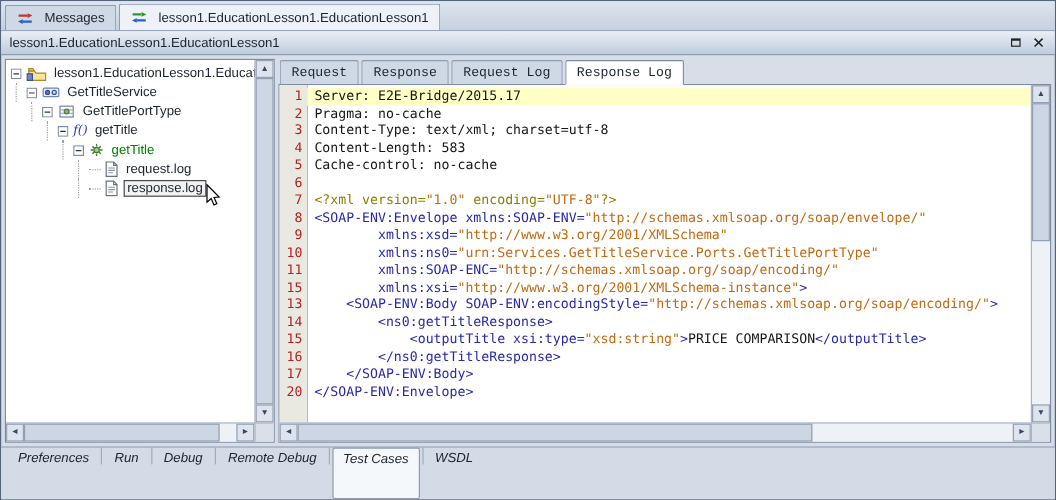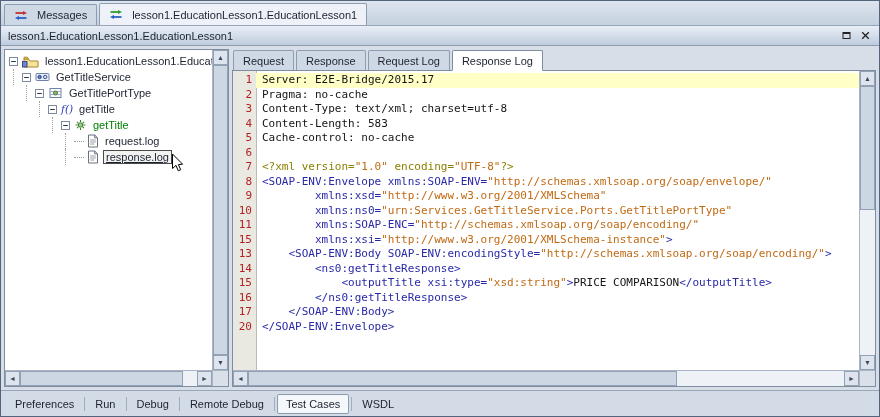--- a/index.html
+++ b/index.html
@@ -40,21 +40,21 @@
                         border-left:1px dotted #a0a0a0; }
   .dash { width:13px; flex:none; align-self:stretch; position:relative; }
   .dash::before { content:''; position:absolute; left:0; right:3px; top:50%;
                   border-top:1px dotted #a0a0a0; }
   .expander { width:9px; height:9px; flex:none; margin-right:4px; display:inline-flex; }
   .ticon { flex:none; margin-right:4px; display:inline-flex; align-items:center; }
   .ficon { color:#2a3bb8; font-style:italic; font-family:"DejaVu Serif","Liberation Serif",serif;
            font-size:10.5px; }
   .tree-label { padding:0 2px; }
   .tree-label.green { color:var(--c-green); }
-  .tree-label.selected { background:#f2f2f2; border:1px solid #4a4a4a;text-decoration:underline; }
+  .tree-label.selected { background:#f2f2f2; border:1px solid #4a4a4a; }
 
   .cursor { position:absolute; left:166px; top:103px; }
 
   
   .vscroll { grid-column:2; grid-row:1; display:flex; flex-direction:column;
              background:#eef1f6; border-left:1px solid #a9b4c4; }
   .hscroll { grid-column:1; grid-row:2; display:flex; background:#eef1f6;
              border-top:1px solid #a9b4c4; }
   .corner  { grid-column:2; grid-row:2; background:#d9e0ea;
              border-left:1px solid #a9b4c4; border-top:1px solid #a9b4c4; }
@@ -66,41 +66,41 @@
                      border:1px solid #93a1b4; }
   .hscroll .sthumb { position:absolute; top:0; left:0; height:100%; background:#cdd7e4;
                      border:1px solid #93a1b4; }
 
   
   .editor-panel { flex:1; min-width:0; display:flex; flex-direction:column; }
   .editor-tabs { flex:none; height:21px; display:flex; align-items:flex-end; gap:2px;
                  padding-left:1px; position:relative; z-index:2; }
   .etab { height:20px; padding:0 9px; display:flex; align-items:center; background:#cfd9e5;
           border:1px solid #8e9cb0; border-bottom:none; border-radius:2px 2px 0 0;
-          white-space:nowrap; }
+          white-space:nowrap;font-family:Liberation Mono, monospace; }
   .etab.active { background:#fff; height:21px; margin-bottom:-1px; border-color:#7f8da2;
                  border-bottom:1px solid #fff; }
   .editor-frame { flex:1; min-height:0; border:1px solid #7f8da2; background:#fff;
                   display:grid; grid-template-columns:1fr 16px; grid-template-rows:1fr 16px;
                   position:relative; z-index:1; }
   .editor { grid-column:1; grid-row:1; overflow:hidden; padding-top:2px;
             font-family:"DejaVu Sans Mono","Liberation Mono",monospace; font-size:11px;
             background:linear-gradient(to right,#e9e9e2 0,#e9e9e2 23px,#bcbcb2 23px,#bcbcb2 24px,#fff 24px); }
   .code-line { display:flex; height:14.5px; line-height:14.5px; white-space:pre; }
   .lnum { flex:none; width:23px; text-align:right; padding-right:4px; color:var(--c-lnum); }
   .lcontent { flex:1; padding-left:6px; }
   .code-line.hl .lcontent { background:var(--c-hl); }
   .seg-plain { color:#151515; }
   .seg-tag { color:var(--c-tag); }
   .seg-val { color:var(--c-val); }
   .seg-pi  { color:var(--c-pi); }
 
   
-  .bottom-bar { flex:none; height:26px; background:#d3dbe6; border-top:1px solid #98a6b8;
-                display:flex; align-items:center; padding-left:6px; }
+  .bottom-bar { flex:none; height:44px; background:#d3dbe6; border-top:1px solid #98a6b8;
+                display:flex; padding-left:6px;font-style:italic; }
   .btab { padding:3px 8px; white-space:nowrap; }
   .btab.active { background:#f5f8fb; border:1px solid #8e9cb0; border-radius:2px; }
   .bsep { width:1px; height:14px; background:#9fadbe; margin:0 2px; flex:none; }
 </style>
 </head>
 <body>
 
 <div class="window">
 
   <div class="top-tabbar" id="window-tabs">

